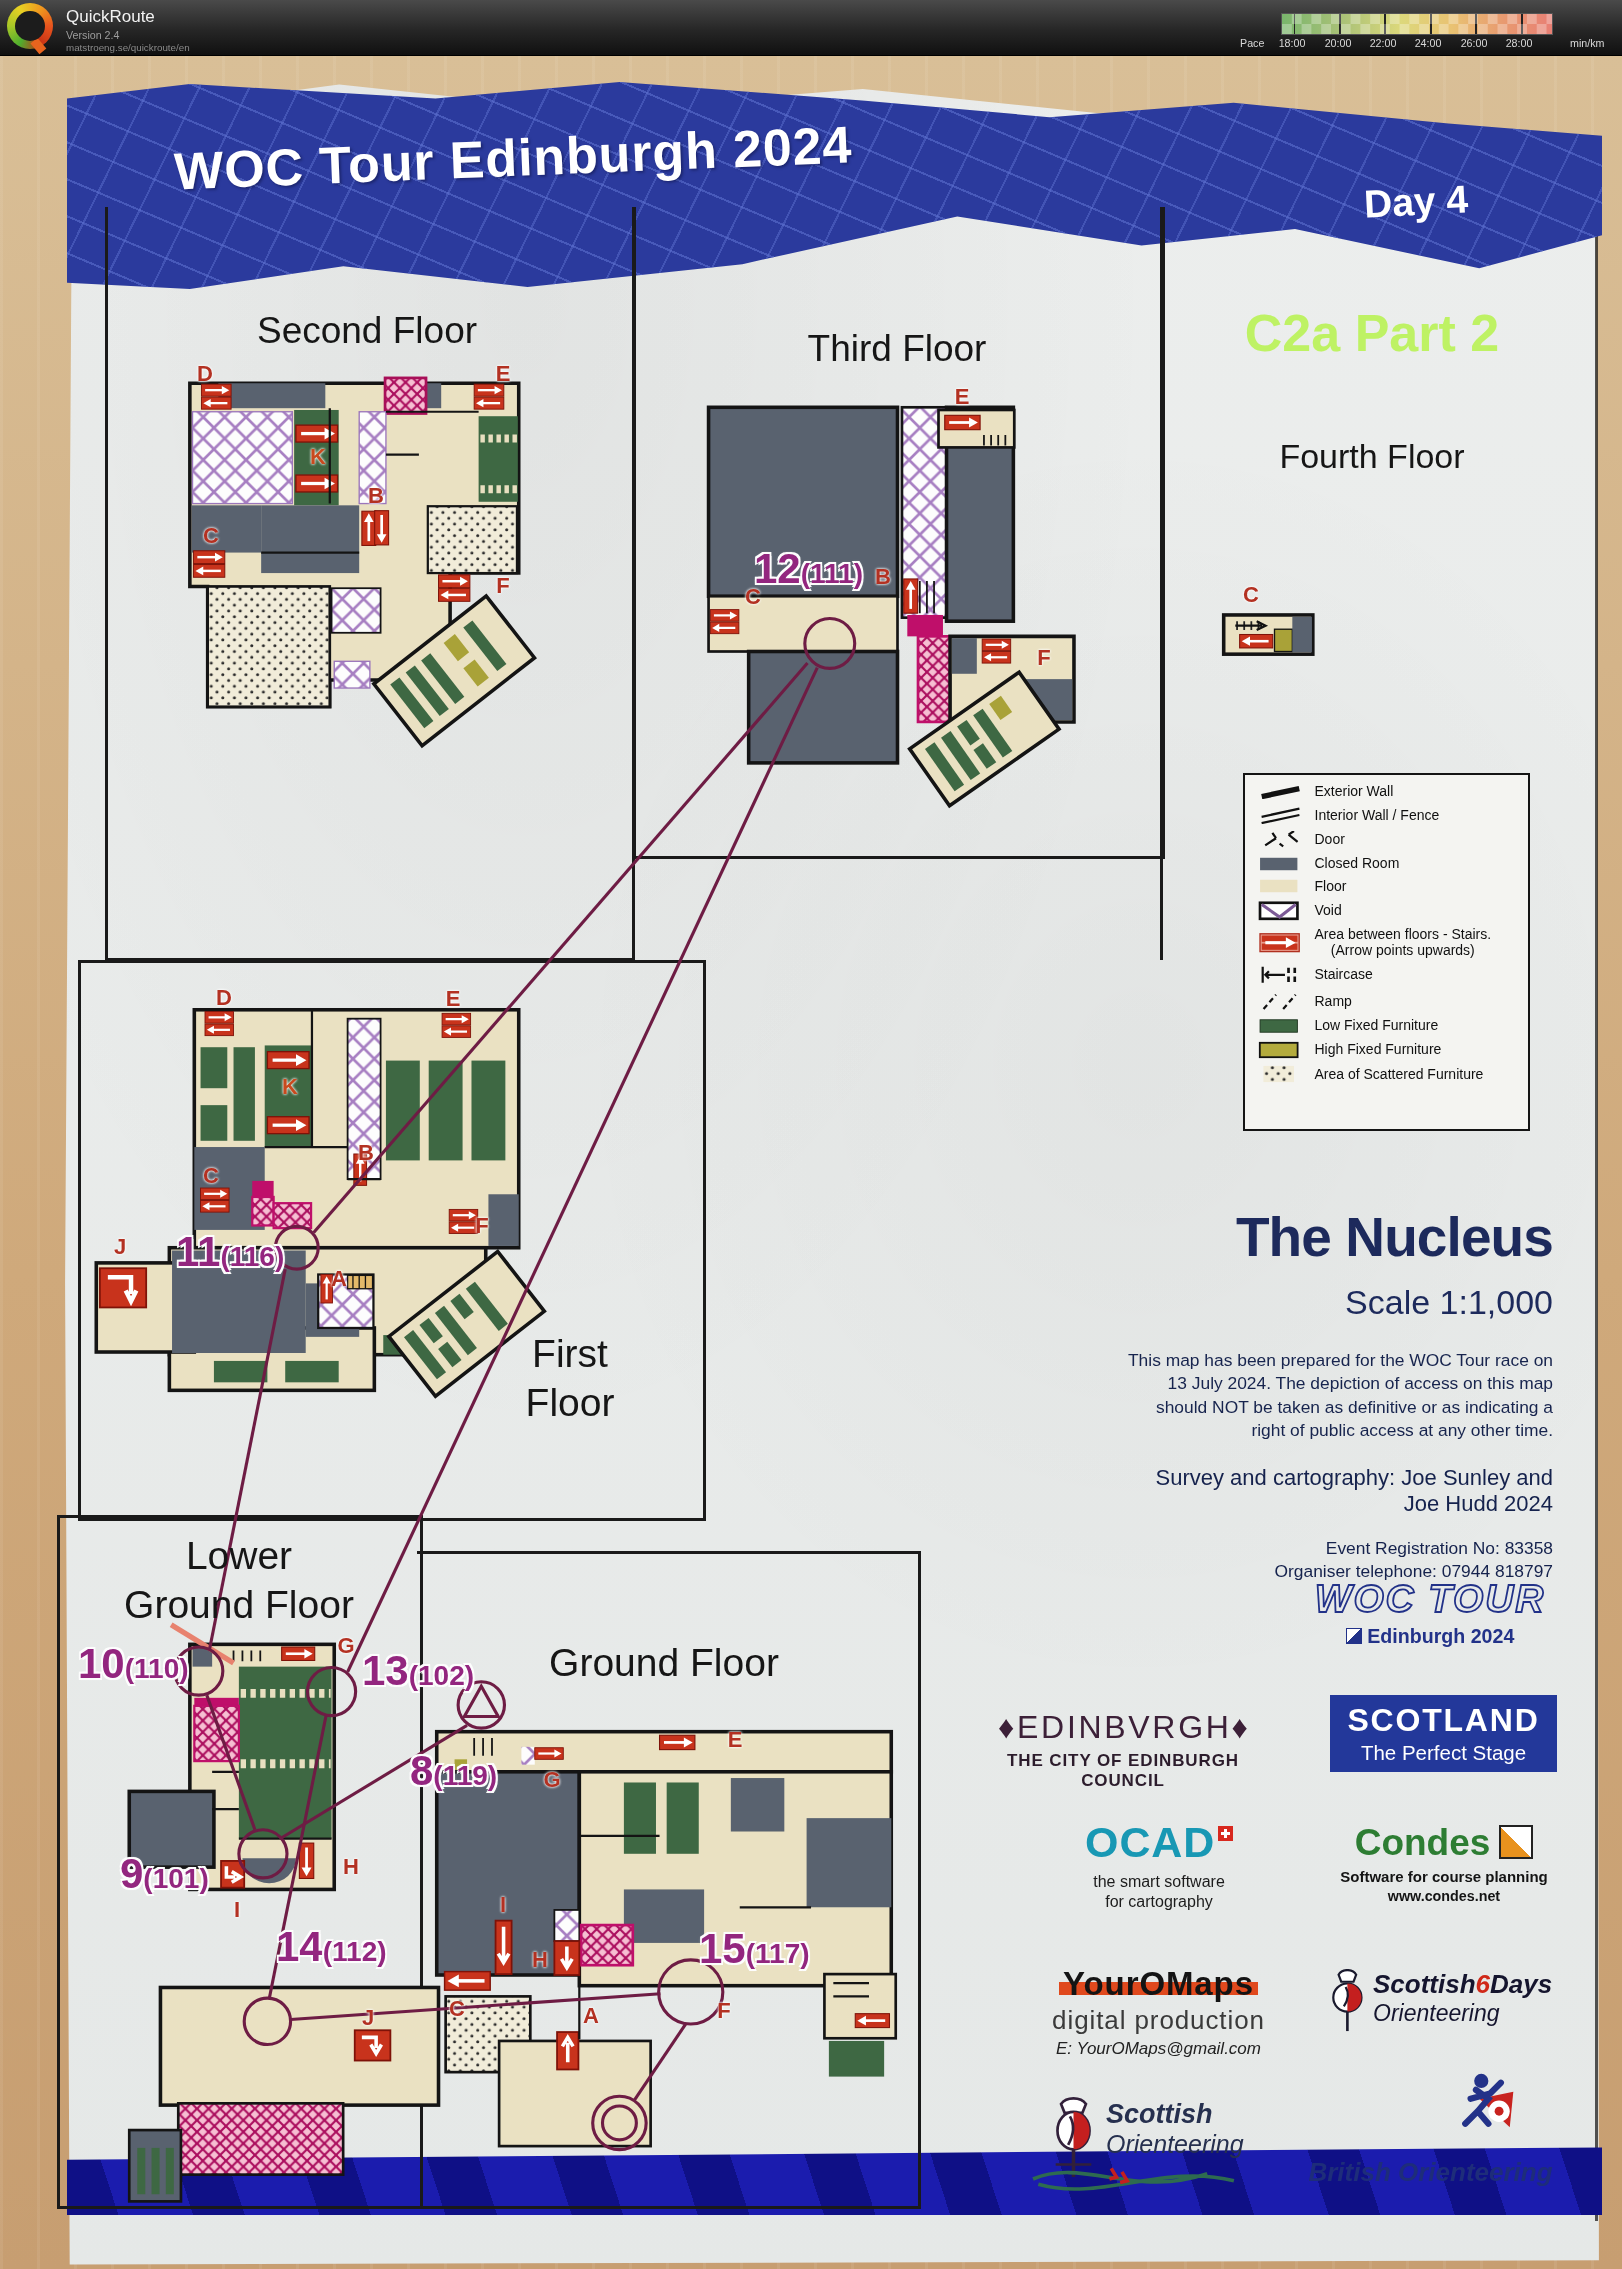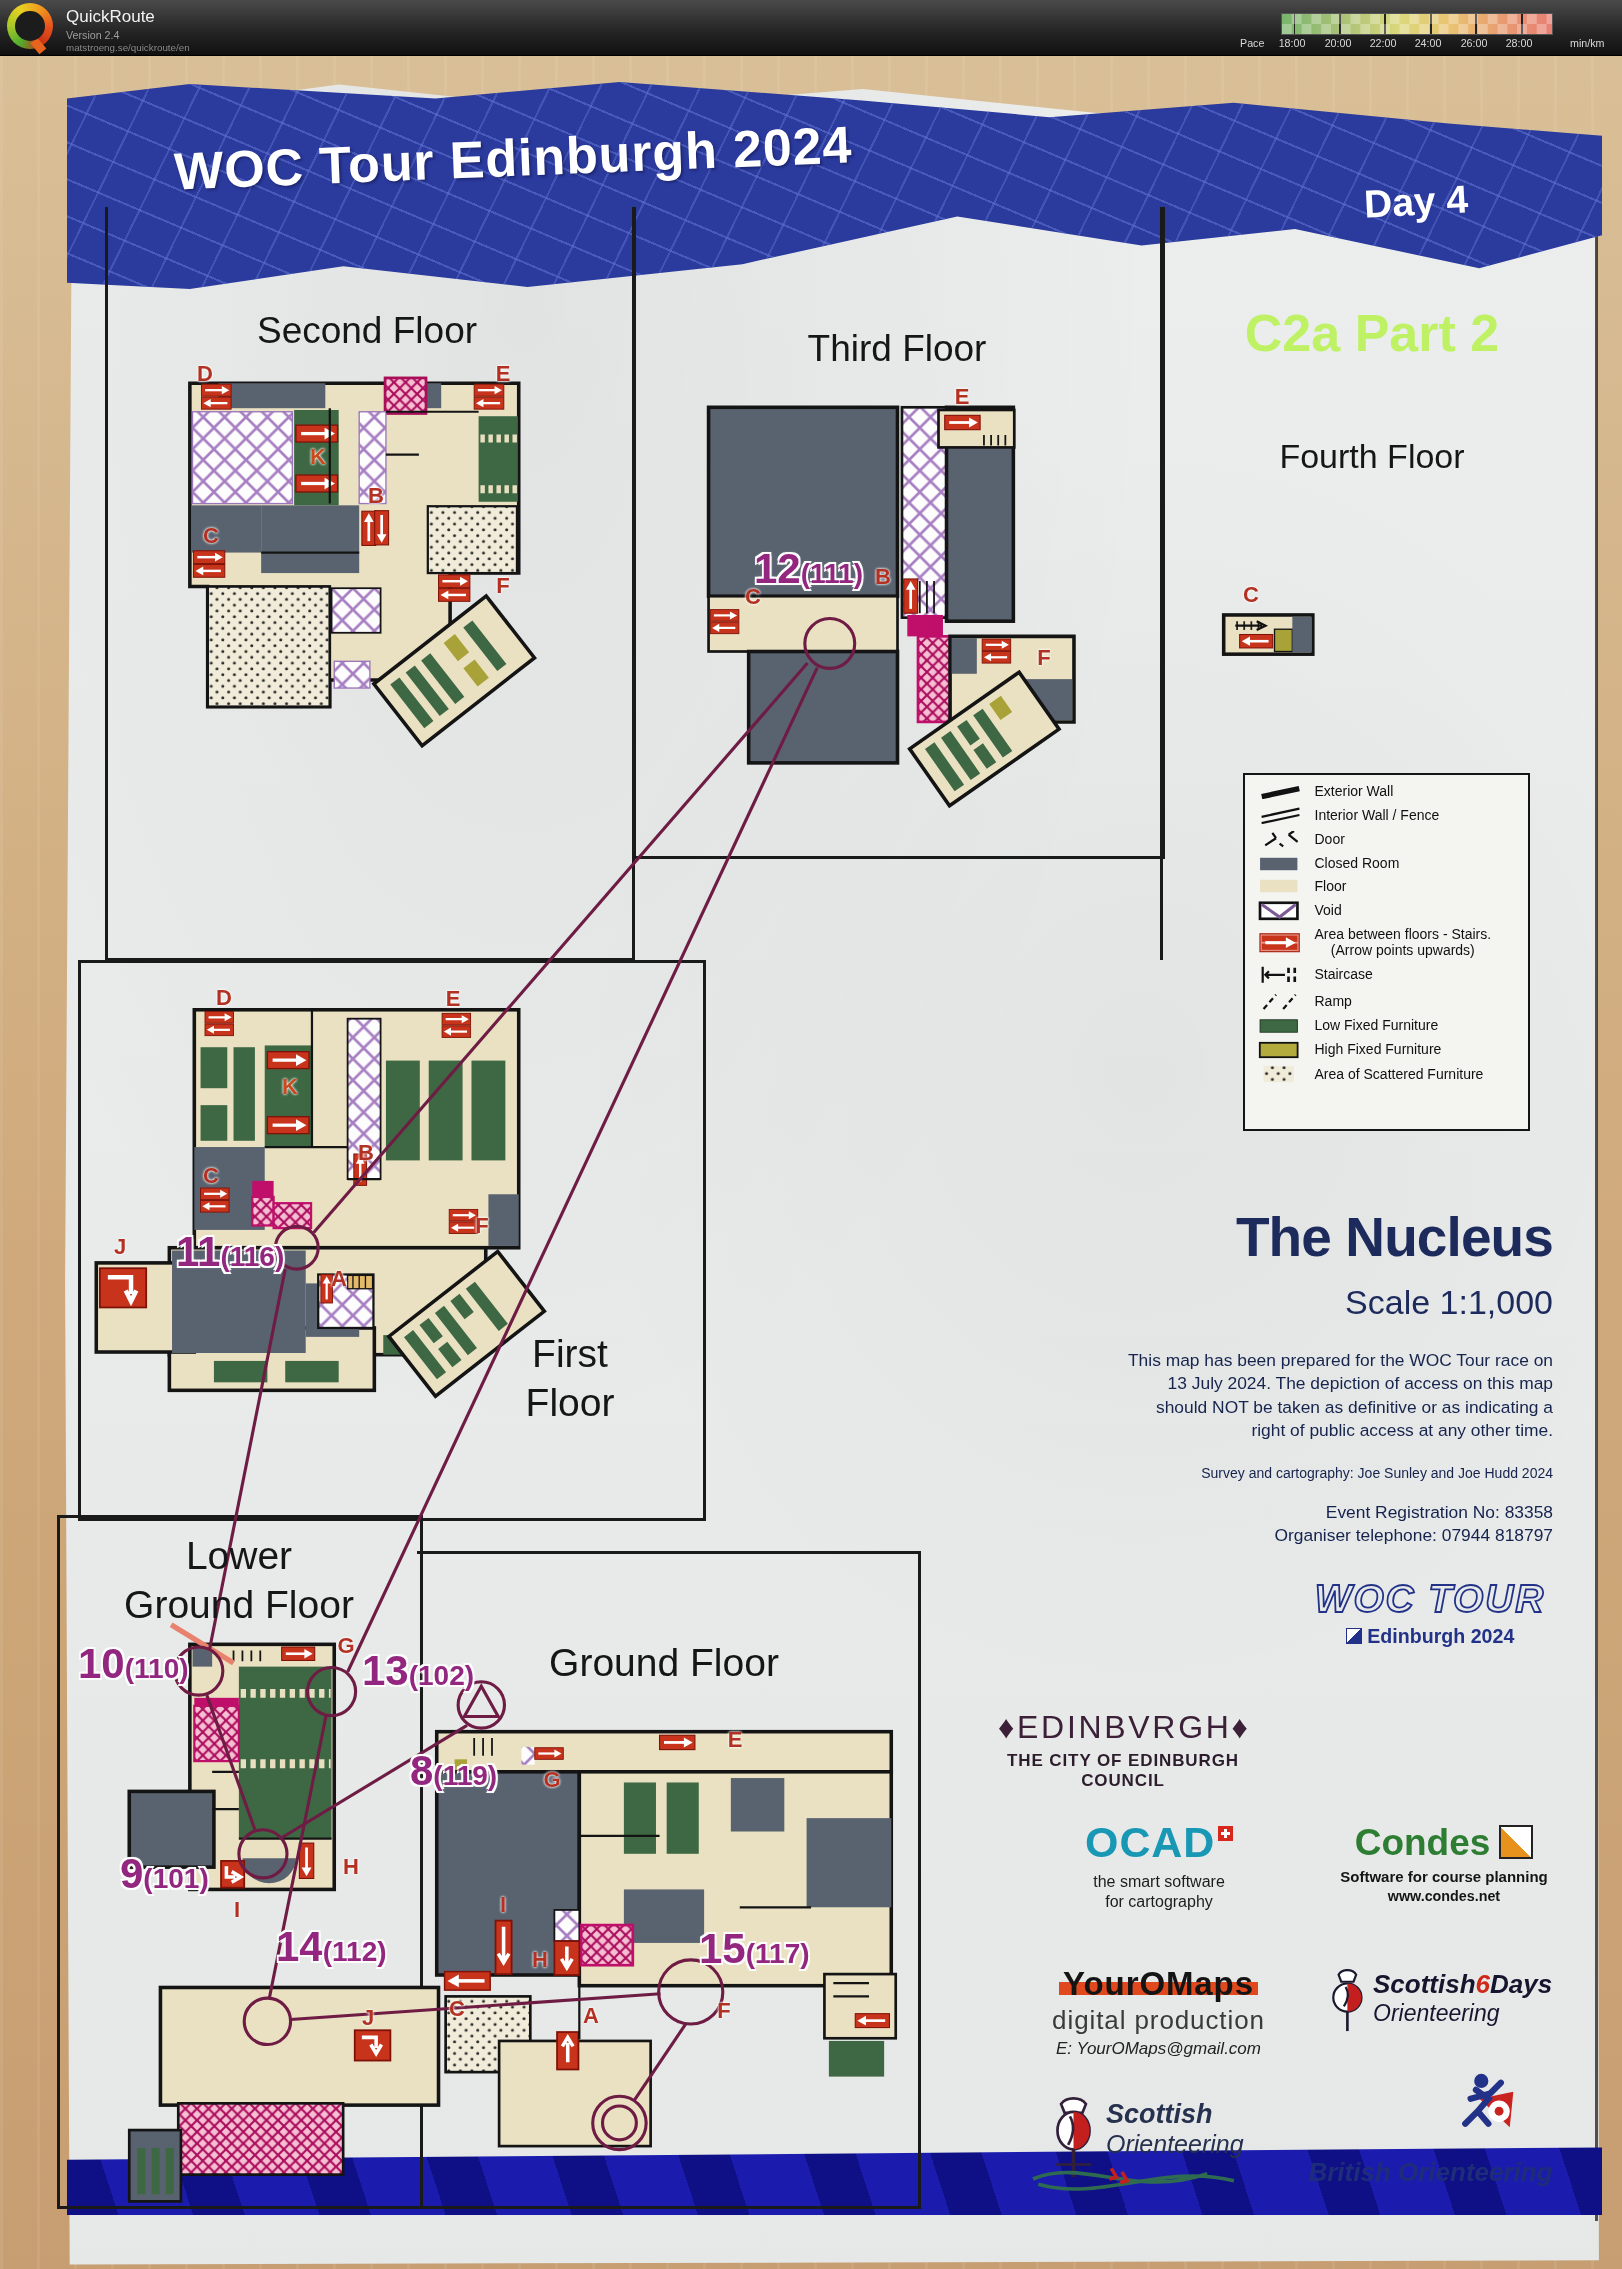--- a/index.html
+++ b/index.html
@@ -74,21 +74,21 @@
     border:2.7px solid #141414;padding:9px 0 0 12.5px;box-sizing:border-box;}
   .lrow{display:flex;align-items:center;margin-bottom:6.7px;}
   .lico{width:57px;flex:0 0 57px;display:flex;align-items:center;justify-content:flex-start;}
   .llab{font-size:14px;color:#101010;line-height:1.12;text-align:center;}
 
   
   .info{position:absolute;left:1118px;top:1205px;width:435px;text-align:right;color:#15224d;}
   .info .t{font-size:55px;font-weight:bold;color:#1d2a5c;letter-spacing:-0.9px;}
   .info .s{font-size:34px;margin-top:14.3px;color:#1d2a5c;}
   .info .p{font-size:17.4px;margin-top:27px;line-height:1.33;color:#17244e;}
-  .info .c{font-size:14px;margin-top:23px;}
+  .info .c{font-size:22px;margin-top:23px;}
   .info .r{font-size:17.4px;margin-top:21.4px;}
   .info .r2{font-size:17.4px;margin-top:1.8px;}
 
   
   .logo{position:absolute;text-align:center;}
   .woc1{font-size:39px;font-weight:bold;font-style:italic;color:#223289;letter-spacing:1.8px;
     -webkit-text-stroke:1.8px #223289;color:transparent;text-shadow:none;}
   .woc2{font-size:19.6px;font-weight:bold;color:#223289;margin-top:3.6px;}
   .flagbox{display:inline-block;width:14.3px;height:14.3px;vertical-align:-1.8px;margin-right:5.3px;
     background:linear-gradient(135deg,#fff 49%,#223289 49%);border:1.8px solid #223289;}
@@ -578,20 +578,24 @@
   <div class="logo" style="left:1305px;top:1577px;width:250px;">
     <div class="woc1">WOC TOUR</div>
     <div class="woc2"><span class="flagbox"></span><span>Edinburgh 2024</span></div>
   </div>
 
   <div class="logo" style="left:998px;top:1709px;width:250px;">
     <div class="edin1">♦EDINBVRGH♦</div>
     <div class="edin2">THE CITY OF EDINBURGH COUNCIL</div>
   </div>
 
+  <div class="logo scotbox" style="left:1330px;top:1695px;">
+    <div class="scot1">SCOTLAND</div>
+    <div class="scot2">The Perfect Stage</div>
+  </div>
 
   <div class="logo" style="left:1043px;top:1818px;width:232px;">
     <div><span class="ocad1">OCAD</span><span class="ocadx"></span></div>
     <div class="ocad2"><span>the smart software</span><br><span>for cartography</span></div>
   </div>
 
   <div class="logo" style="left:1328px;top:1822px;width:232px;">
     <div><span class="cond1">Condes</span><span class="condflag"></span></div>
     <div class="cond2">Software for course planning</div>
     <div class="cond3">www.condes.net</div>

